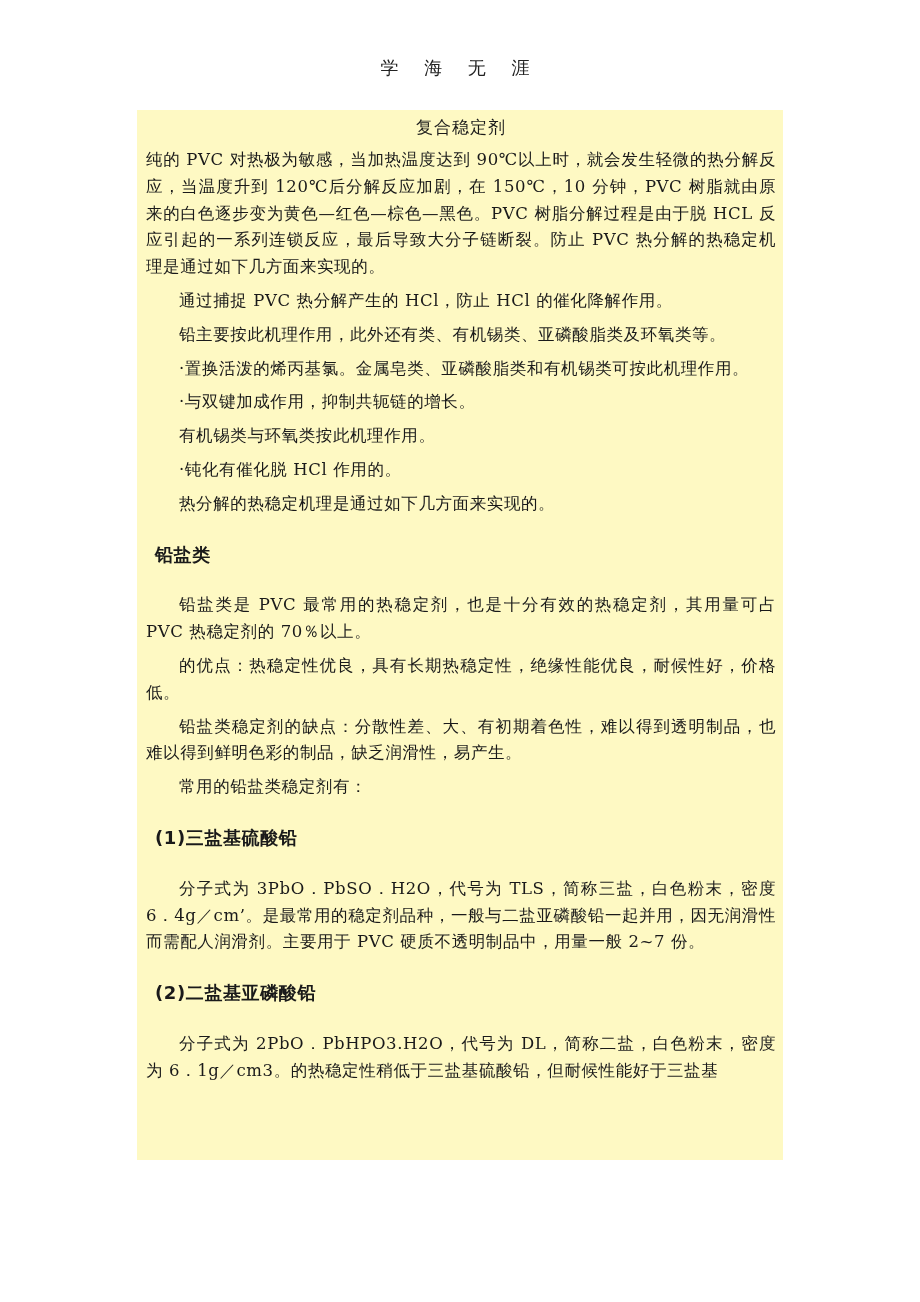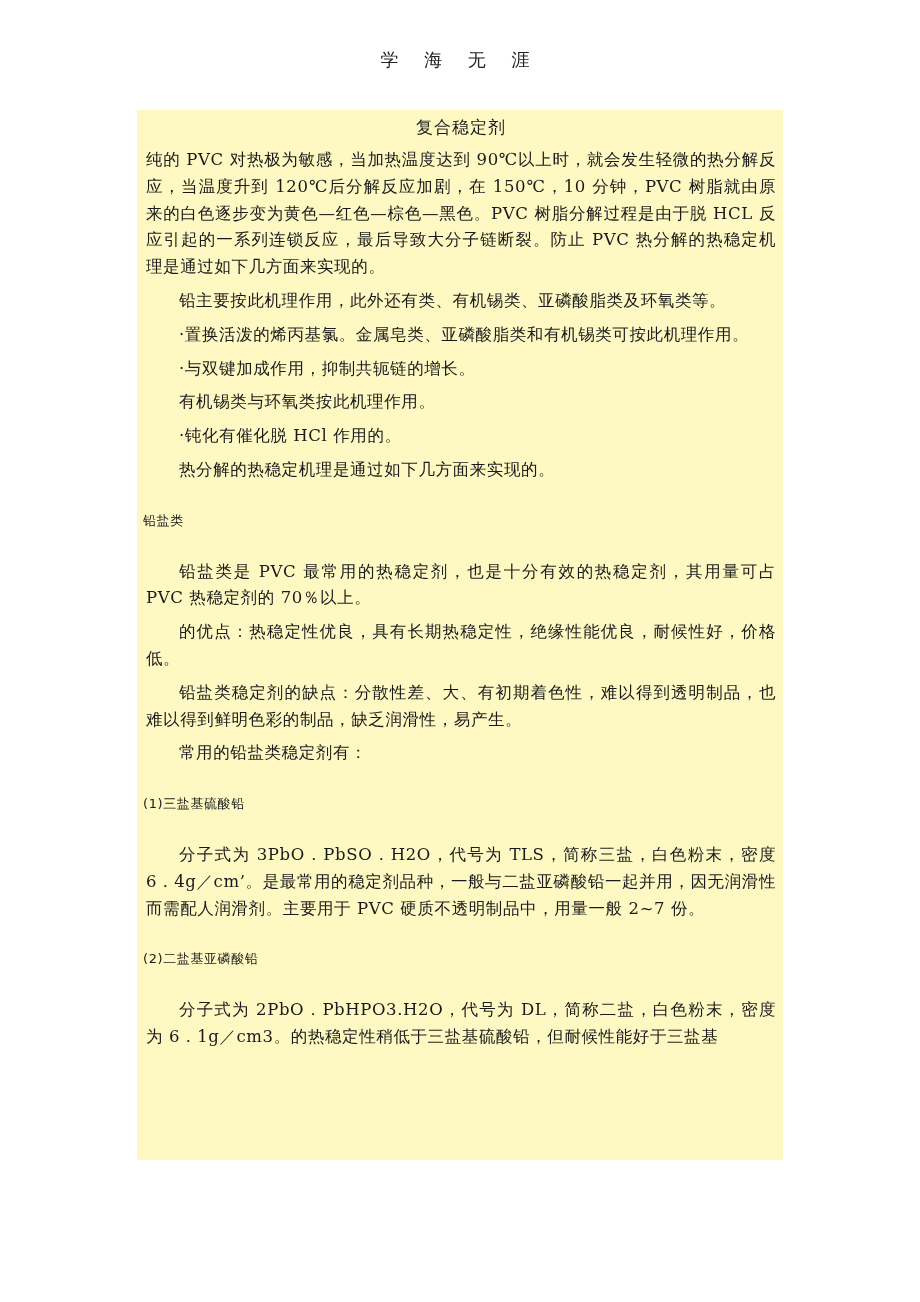--- a/index.html
+++ b/index.html
@@ -10,21 +10,21 @@
     body {
       width: 920px;
       height: 1302px;
       position: relative;
       overflow: hidden;
       font-family: "DejaVu Serif", "Liberation Serif", serif;
       color: #1a1a1a;
     }
     .page-header {
       position: absolute;
-      top: 48px;
+      top: 56px;
       left: 0;
       width: 920px;
       text-align: center;
       font-size: 18px;
       letter-spacing: 10px;
       color: #222;
     }
     .content {
       position: absolute;
       top: 110px;
@@ -48,38 +48,39 @@
     }
     p {
       margin: 7px;
       text-align: justify;
     }
     p.indent {
       text-indent: 2em;
     }
     .heading {
       font-family: "DejaVu Sans", "Liberation Sans", sans-serif;
-      font-weight: normal;
-      font-size: 13px;
-      margin: 4px;
+      font-weight: bold;
+      font-size: 18px;
+      margin: 16px;
     }
     .gap-after { margin-bottom: 24px; }
     .gap-before { margin-top: 24px; }
   </style>
 </head>
 <body>
 
 <div class="page-header">学 海 无 涯</div>
 
 <div class="content">
   <div class="inner">
     <div class="doc-title">复合稳定剂</div>
 
     <p>纯的 PVC 对热极为敏感，当加热温度达到 90℃以上时，就会发生轻微的热分解反应，当温度升到 120℃后分解反应加剧，在 150℃，10 分钟，PVC 树脂就由原来的白色逐步变为黄色—红色—棕色—黑色。PVC 树脂分解过程是由于脱 HCL 反应引起的一系列连锁反应，最后导致大分子链断裂。防止 PVC 热分解的热稳定机理是通过如下几方面来实现的。</p>
 
+    <p class="indent">通过捕捉 PVC 热分解产生的 HCl，防止 HCl 的催化降解作用。</p>
     <p class="indent">铅主要按此机理作用，此外还有类、有机锡类、亚磷酸脂类及环氧类等。</p>
     <p class="indent">·置换活泼的烯丙基氯。金属皂类、亚磷酸脂类和有机锡类可按此机理作用。</p>
     <p class="indent">·与双键加成作用，抑制共轭链的增长。</p>
     <p class="indent">有机锡类与环氧类按此机理作用。</p>
     <p class="indent">·钝化有催化脱 HCl 作用的。</p>
     <p class="indent">热分解的热稳定机理是通过如下几方面来实现的。</p>
 
     <div class="heading gap-before gap-after">铅盐类</div>
 
     <p class="indent">铅盐类是 PVC 最常用的热稳定剂，也是十分有效的热稳定剂，其用量可占 PVC 热稳定剂的 70％以上。</p>

